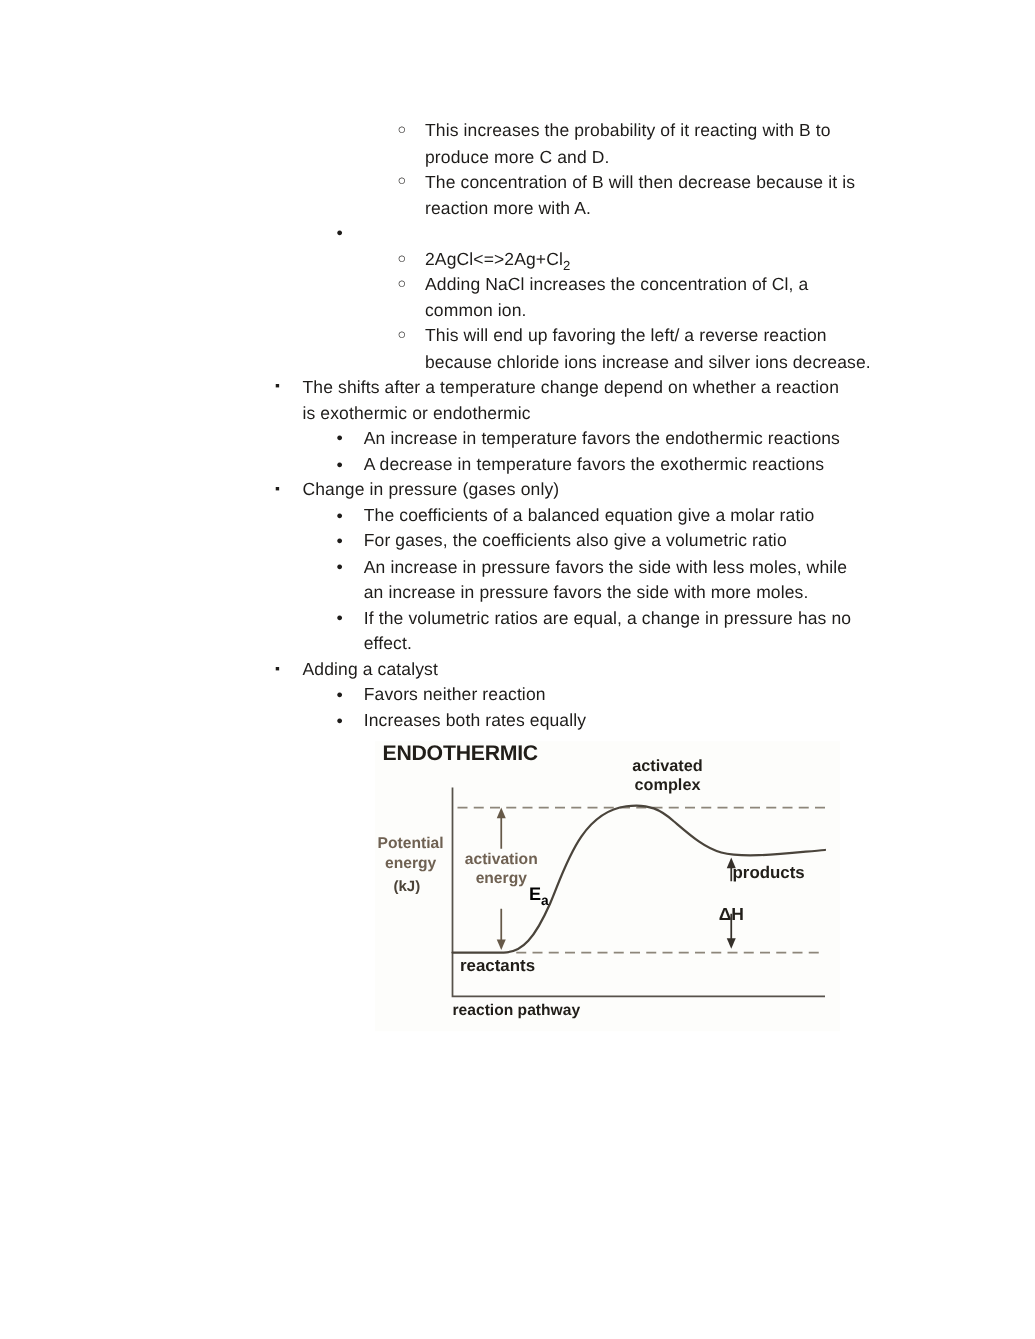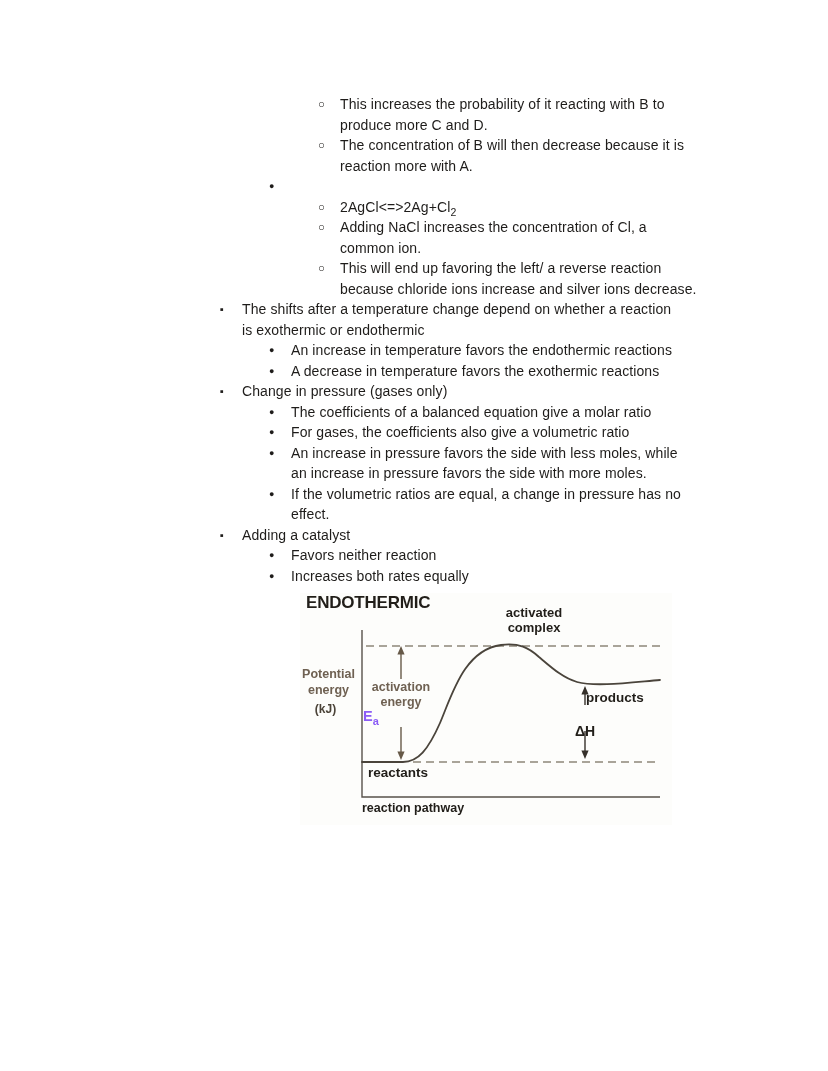--- a/index.html
+++ b/index.html
@@ -29,21 +29,21 @@
   .diagram{
     position:absolute;left:300px;top:593px;width:372px;height:232px;
     background:#fdfdfb;
   }
   .diagram .abs{position:absolute;white-space:pre-line;}
   .dg-title{left:6px;top:0px;font-size:17px;font-weight:bold;letter-spacing:-0.2px;color:var(--label_text,#211e19);}
   .dg-complex{left:184px;top:13px;width:100px;text-align:center;font-size:13px;font-weight:bold;line-height:14.5px;color:var(--label_text,#211e19);}
   .dg-potential{left:0px;top:74px;width:57px;text-align:center;font-size:12.5px;font-weight:600;line-height:15.5px;color:var(--accent_text,#6f6152);}
   .dg-kj{left:0px;top:109px;width:51px;text-align:center;font-size:12px;font-weight:bold;color:#4b4338;}
   .dg-activation{left:63px;top:87px;width:76px;text-align:center;font-size:12.5px;font-weight:600;line-height:14.5px;color:var(--accent_text,#6f6152);}
-  .dg-ea{left:63px;top:115px;width:76px;text-align:left;font-size:14.5px;font-weight:bold;color:#8b5cf6;}
+  .dg-ea{left:63px;top:115px;width:76px;text-align:right;font-size:14.5px;font-weight:bold;color:#000000;}
   .dg-ea sub{font-size:11px;line-height:0;}
   .dg-products{left:286px;top:65px;font-size:13.5px;font-weight:bold;color:var(--label_text,#211e19);margin-top:32px;}
   .dg-dh{left:265px;top:130px;width:40px;text-align:center;font-size:14px;font-weight:bold;color:var(--label_text,#211e19);}
   .dg-reactants{left:68px;top:172px;font-size:13.5px;font-weight:bold;color:var(--label_text,#211e19);}
   .dg-pathway{left:62px;top:208px;width:298px;text-align:left;font-size:12.5px;font-weight:bold;color:var(--label_text,#211e19);}
   .dg-svg{position:absolute;left:0;top:0;}
 </style>
 </head>
 <body>
 

